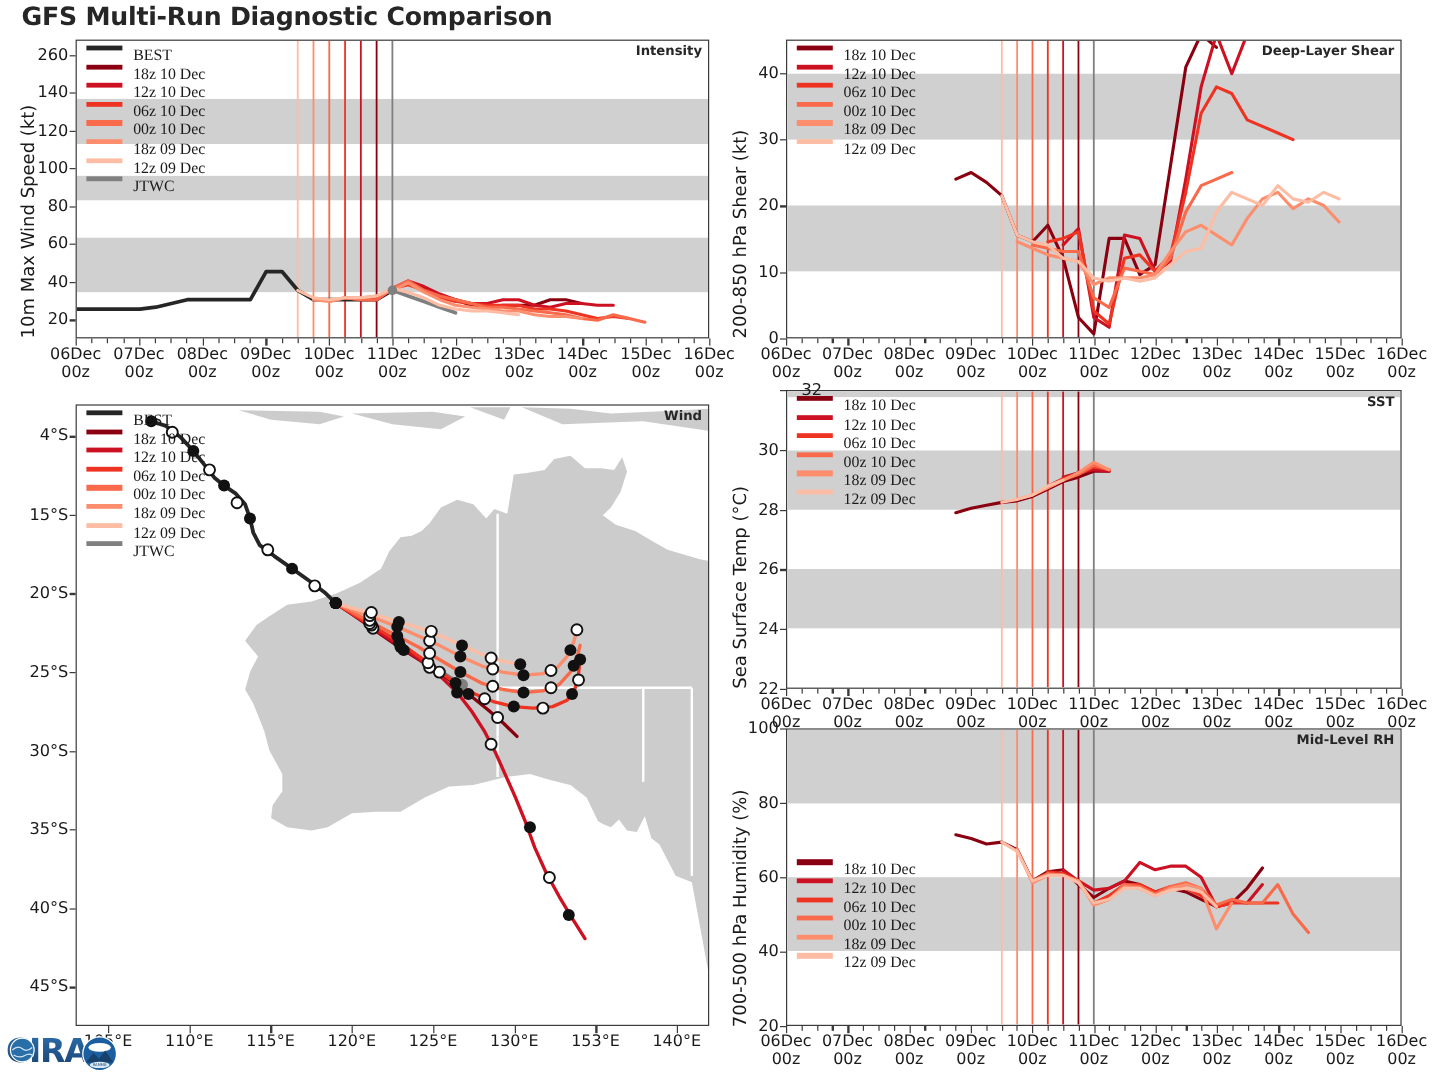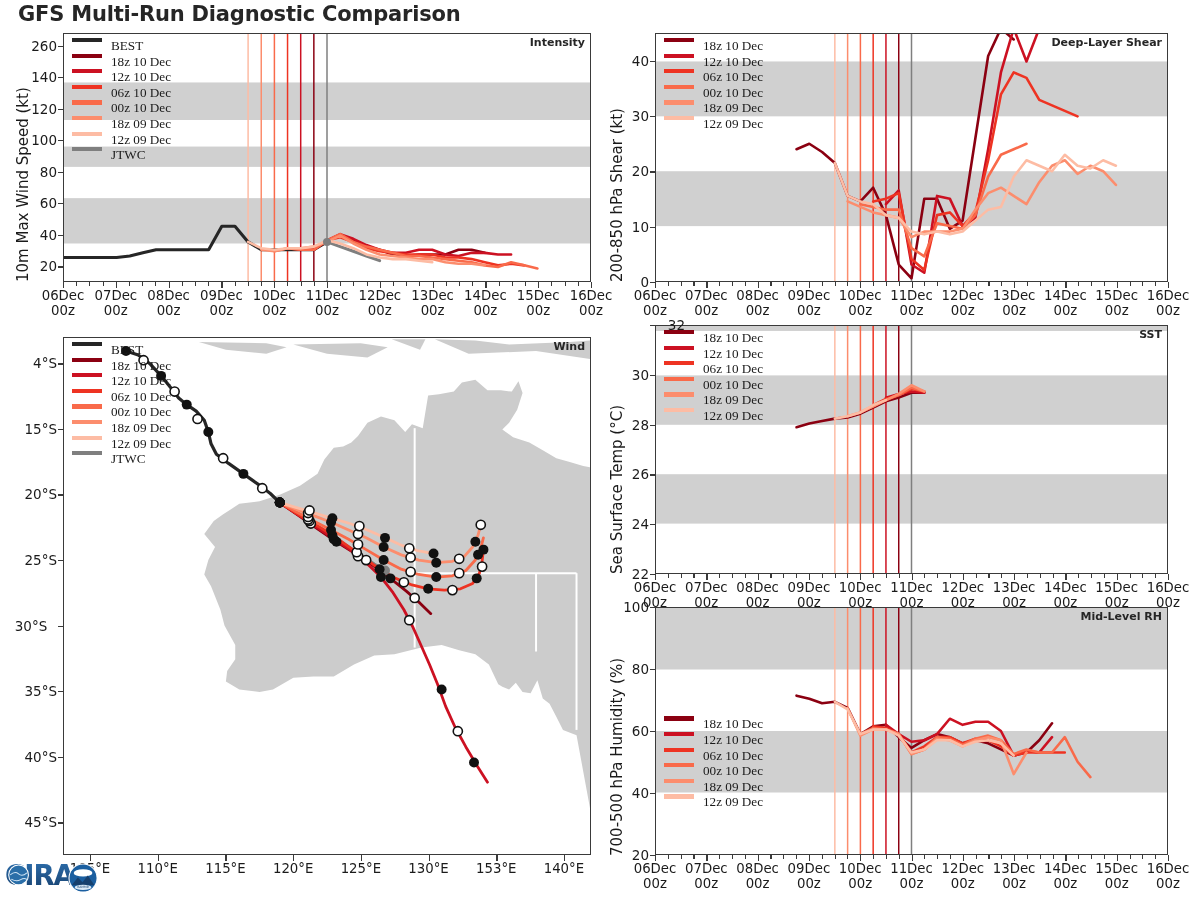--- a/index.html
+++ b/index.html
@@ -295,21 +295,21 @@
   </div>
   <div id="ax-track">
       <div class="ytick" style="left: 5px; width: 52px; top: 363.228px;">4°S</div>
       <div class="ytickmark" style="left: 58px; width: 5px; top: 363.228px;"></div>
       <div class="ytick" style="left: 5px; width: 52px; top: 428.797px;">15°S</div>
       <div class="ytickmark" style="left: 58px; width: 5px; top: 428.797px;"></div>
       <div class="ytick" style="left: 5px; width: 52px; top: 494.367px;">20°S</div>
       <div class="ytickmark" style="left: 58px; width: 5px; top: 494.367px;"></div>
       <div class="ytick" style="left: 5px; width: 52px; top: 559.937px;">25°S</div>
       <div class="ytickmark" style="left: 58px; width: 5px; top: 559.937px;"></div>
-      <div class="ytick" style="left: 5px; width: 52px; top: 625.506px; text-align: center;">30°S</div>
+      <div class="ytick" style="left: 5px; width: 52px; top: 625.506px;">30°S</div>
       <div class="ytickmark" style="left: 58px; width: 5px; top: 625.506px;"></div>
       <div class="ytick" style="left: 5px; width: 52px; top: 691.076px;">35°S</div>
       <div class="ytickmark" style="left: 58px; width: 5px; top: 691.076px;"></div>
       <div class="ytick" style="left: 5px; width: 52px; top: 756.646px;">40°S</div>
       <div class="ytickmark" style="left: 58px; width: 5px; top: 756.646px;"></div>
       <div class="ytick" style="left: 5px; width: 52px; top: 822.215px;">45°S</div>
       <div class="ytickmark" style="left: 58px; width: 5px; top: 822.215px;"></div>
       <div class="xtick" style="left: 90.0769px; top: 862px;">105°E</div>
       <div class="xtickmark" style="left: 90.0769px; top: 855px; height: 6px;"></div>
       <div class="xtick" style="left: 157.769px; top: 862px;">110°E</div>

